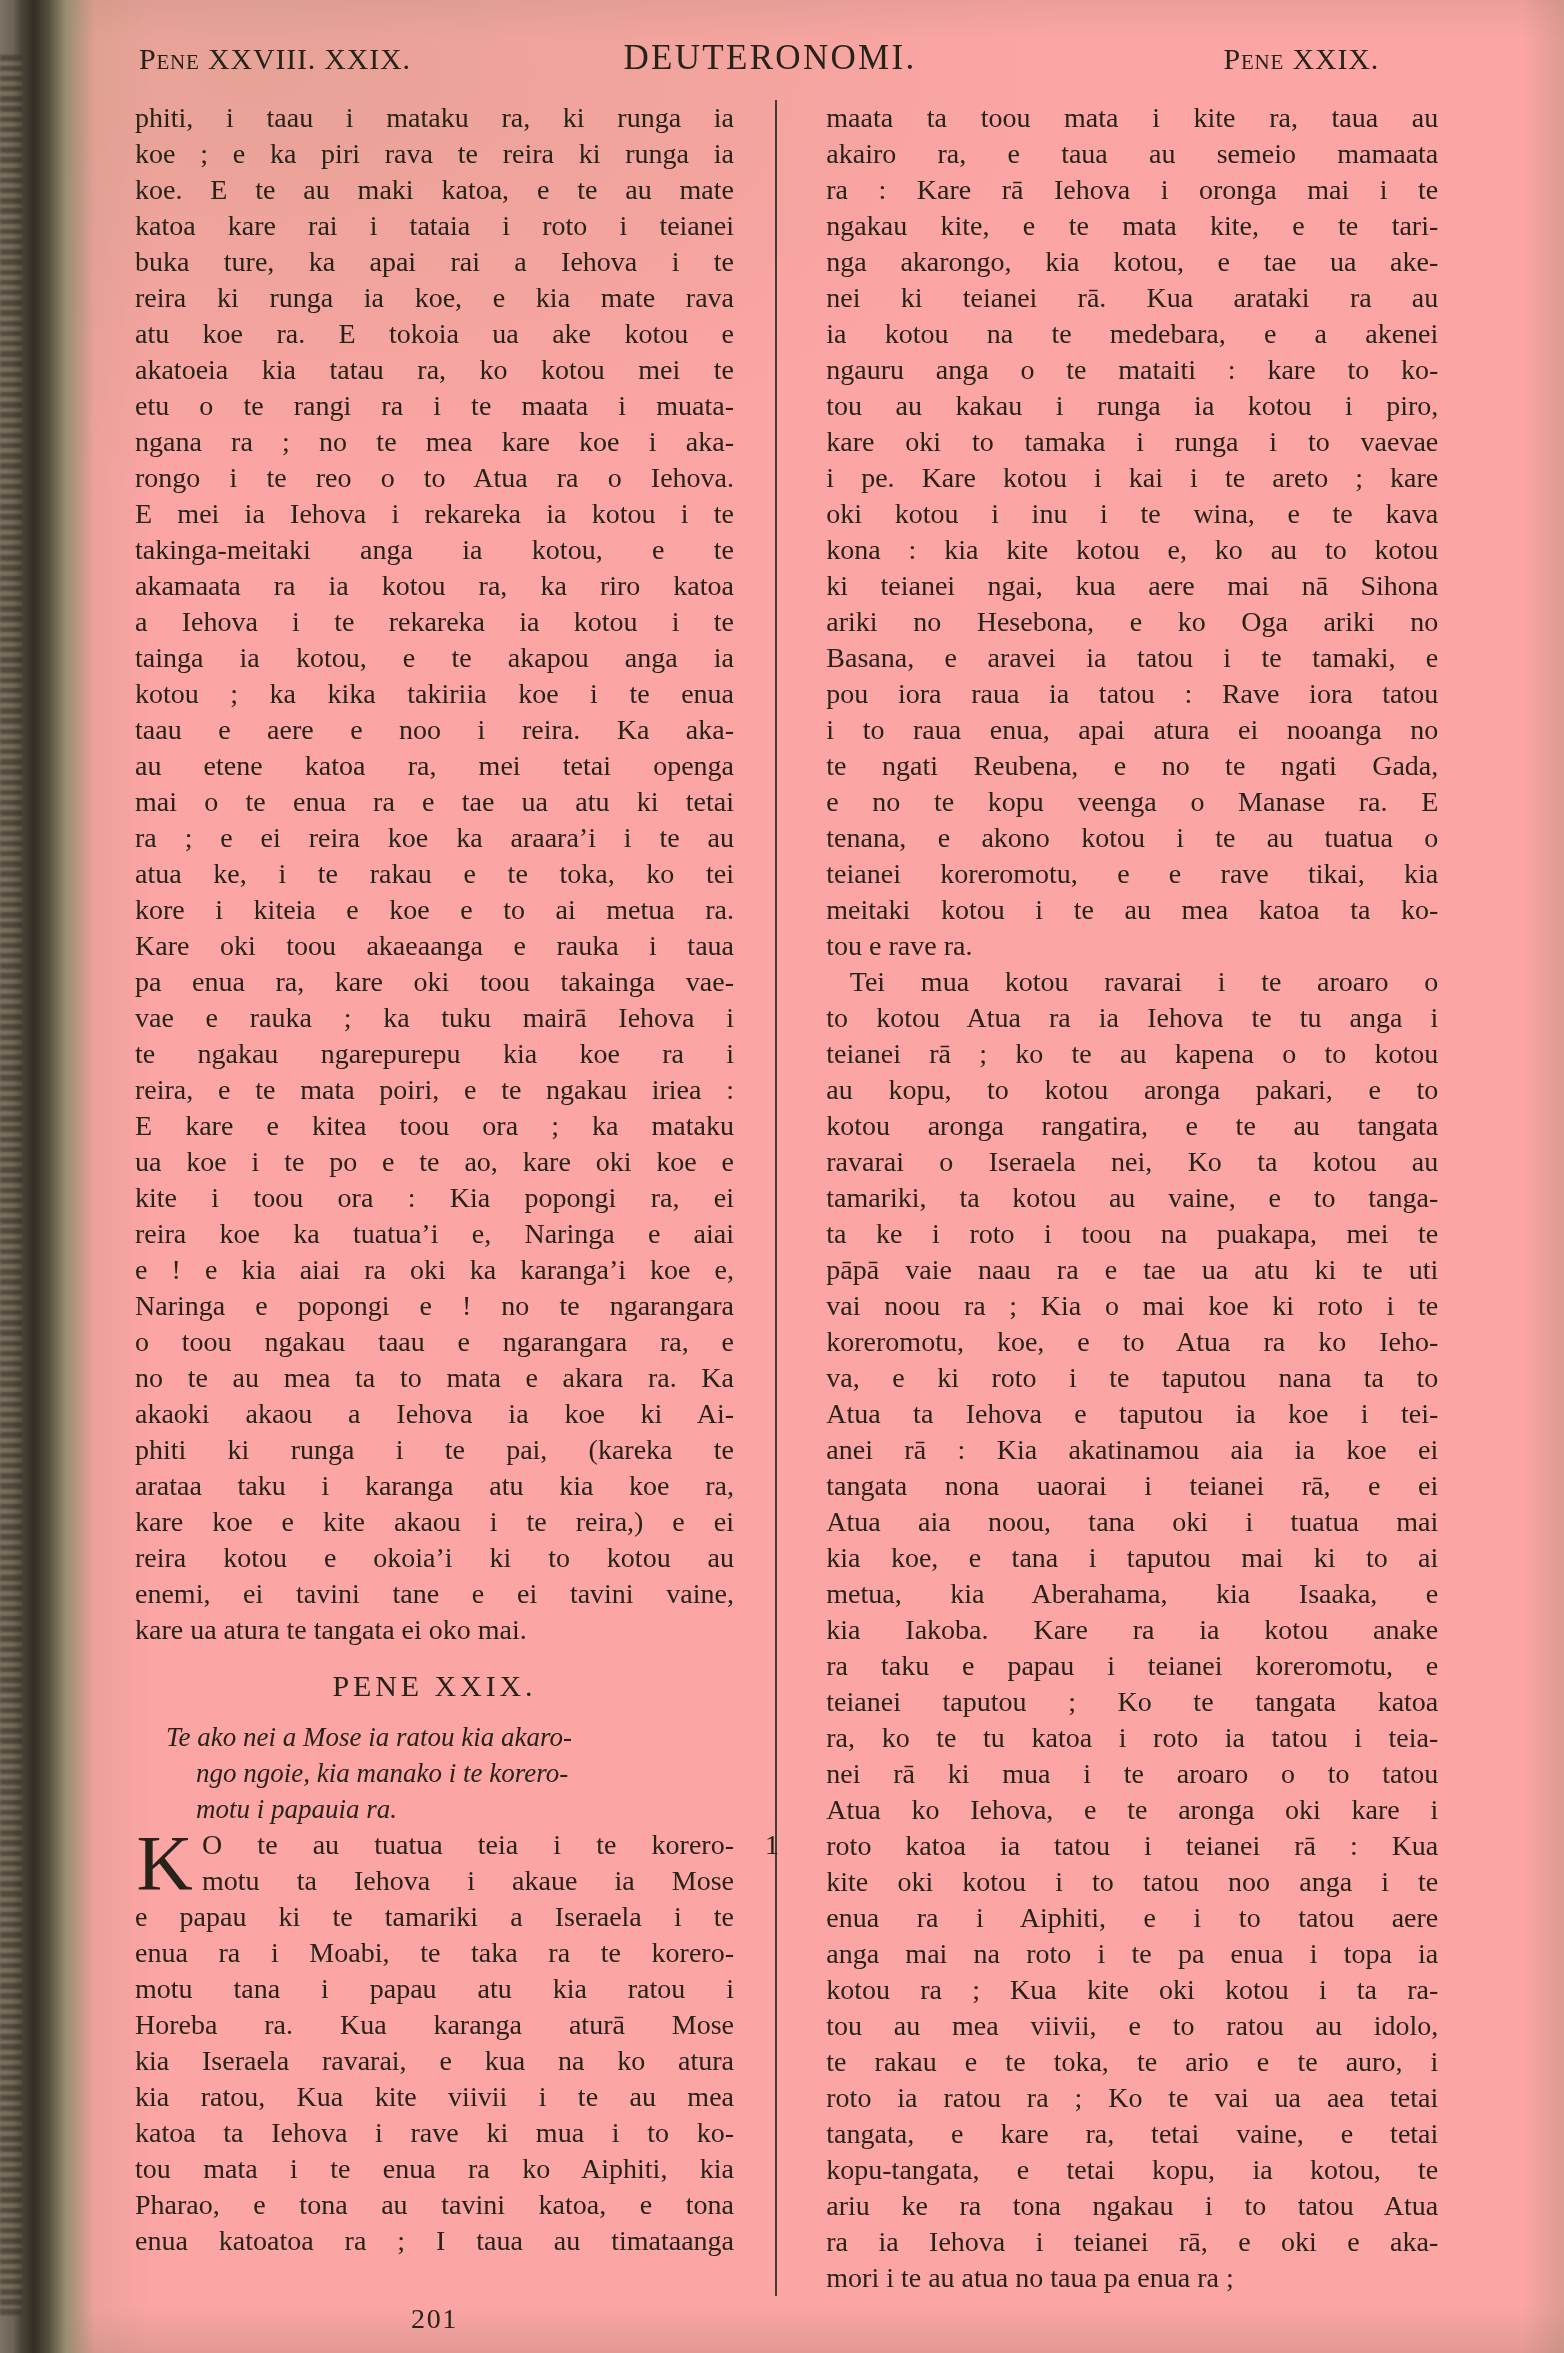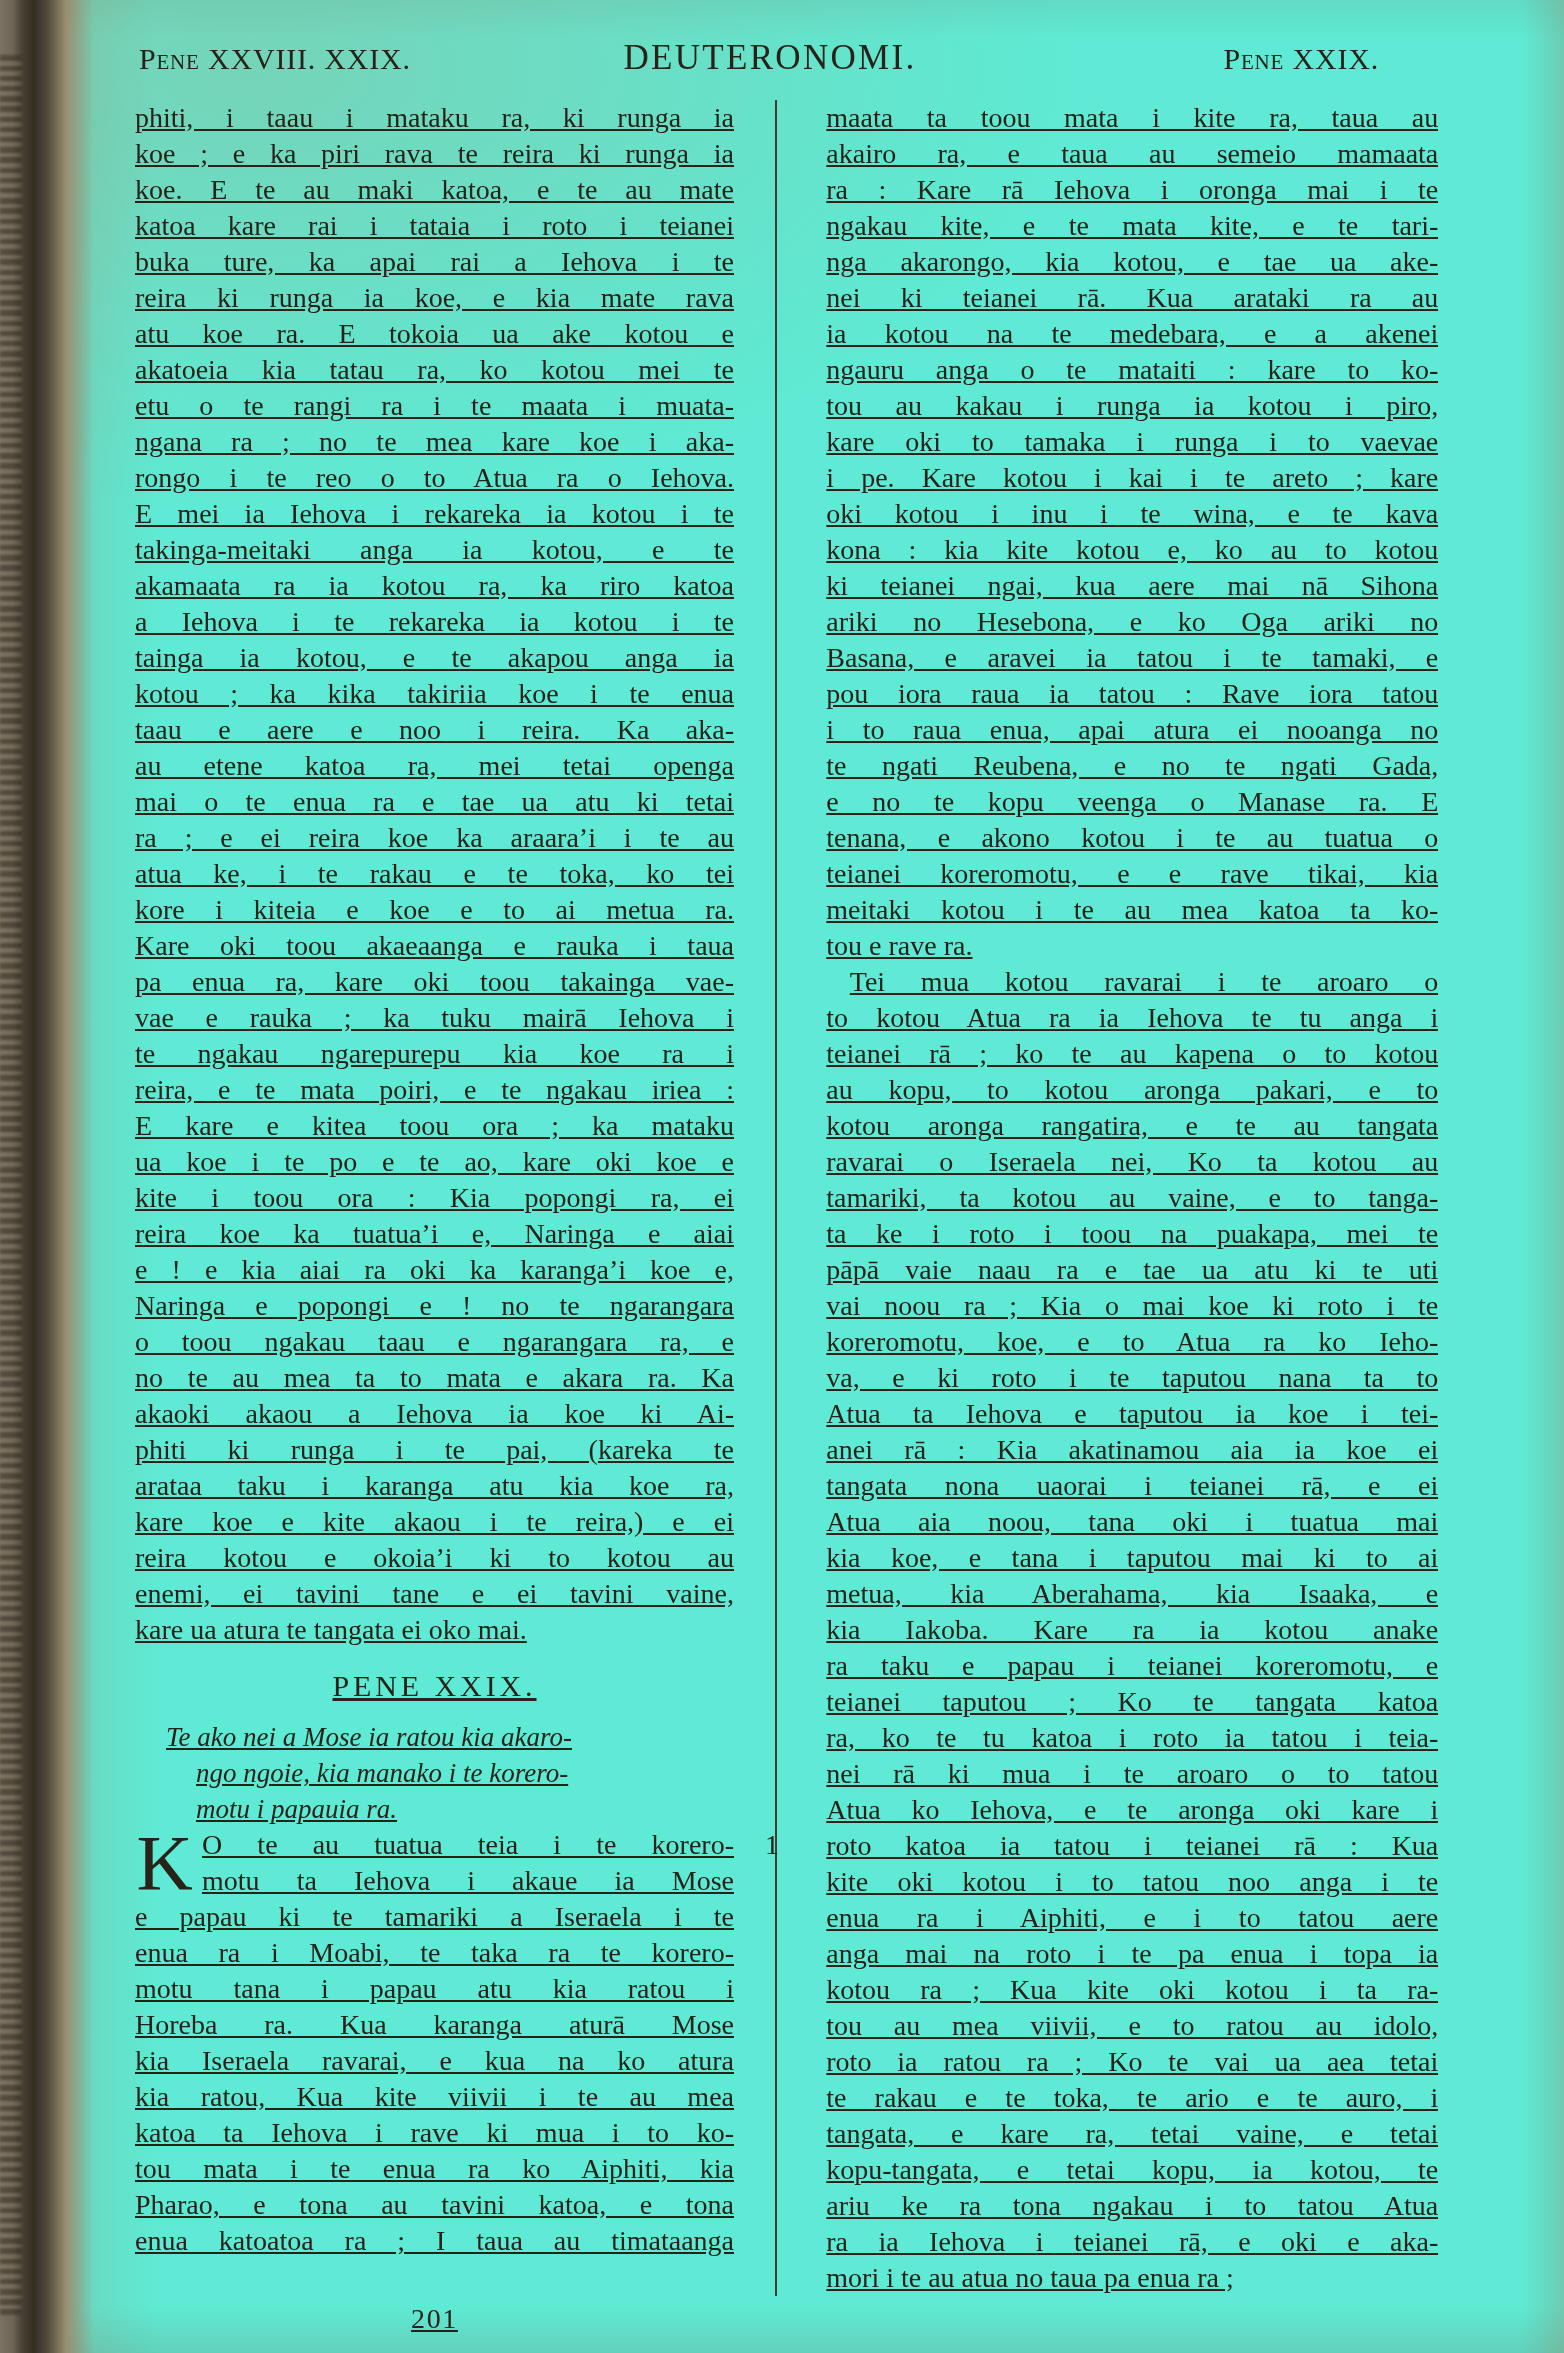--- a/index.html
+++ b/index.html
@@ -1,24 +1,23 @@
 <!DOCTYPE html>
 <html style="font-size:12.5px"><head>
 <meta charset="utf-8">
 <style>
   html, body { margin: 0; padding: 0; background: #575043; }
   .scan {
     position: relative;
     width: 1565px;
     height: 2354px;
     overflow: hidden;
-    background: #5eead4;
+    background: #fca5a5;
     font-family: "Liberation Serif", "DejaVu Serif", serif;
     color: #282319;
-    text-decoration: underline;
   }
   .paper-shade {
     position: absolute; inset: 0; pointer-events: none; z-index: 1;
     background:
       radial-gradient(1330px 704px at 16% 3%, rgba(176,155,112,0.28), transparent 62%),
       linear-gradient(90deg, rgba(158,140,102,0.40) 0px, rgba(158,140,102,0.0) 156px),
       linear-gradient(270deg, rgba(146,130,96,0.30) 0px, rgba(146,130,96,0.0) 43px),
       linear-gradient(0deg, rgba(118,106,80,0.20) 0px, transparent 47px),
       linear-gradient(180deg, rgba(118,106,80,0.12) 0px, transparent 39px);
   }
@@ -196,22 +195,22 @@
           <div class="line"><span class="txt">teianei taputou ;  Ko te tangata katoa</span></div>
           <div class="line"><span class="txt">ra, ko te tu katoa i roto ia tatou i teia-</span></div>
           <div class="line"><span class="txt">nei rā ki mua i te aroaro o to tatou</span></div>
           <div class="line"><span class="txt">Atua ko Iehova, e te aronga oki kare i</span></div>
           <div class="line"><span class="txt">roto katoa ia tatou i teianei rā :  Kua</span></div>
           <div class="line"><span class="txt">kite oki kotou i to tatou noo anga i te</span></div>
           <div class="line"><span class="txt">enua ra i Aiphiti, e i to tatou aere</span></div>
           <div class="line"><span class="txt">anga  mai na roto i te pa enua i topa ia</span></div>
           <div class="line"><span class="txt">kotou ra ;  Kua kite oki kotou i ta ra-</span></div>
           <div class="line"><span class="txt">tou au mea viivii, e to ratou au idolo,</span></div>
+          <div class="line"><span class="txt">te rakau e te toka, te ario e te auro, i</span></div>
           <div class="line"><span class="txt">roto ia ratou ra ;  Ko te vai ua aea tetai</span></div>
-          <div class="line"><span class="txt">te rakau e te toka, te ario e te auro, i</span></div>
           <div class="line"><span class="txt">tangata, e kare ra, tetai vaine, e tetai</span></div>
           <div class="line"><span class="txt">kopu-tangata, e tetai kopu, ia kotou, te</span></div>
           <div class="line"><span class="txt">ariu ke ra tona ngakau i to tatou Atua</span></div>
           <div class="line"><span class="txt">ra ia Iehova i teianei rā, e oki e aka-</span></div>
           <div class="line end"><span class="txt">mori i te au atua no taua pa enua ra ;</span></div>
         </div>
     </div>
 
     <div class="pagenum">201</div>
   </div>

